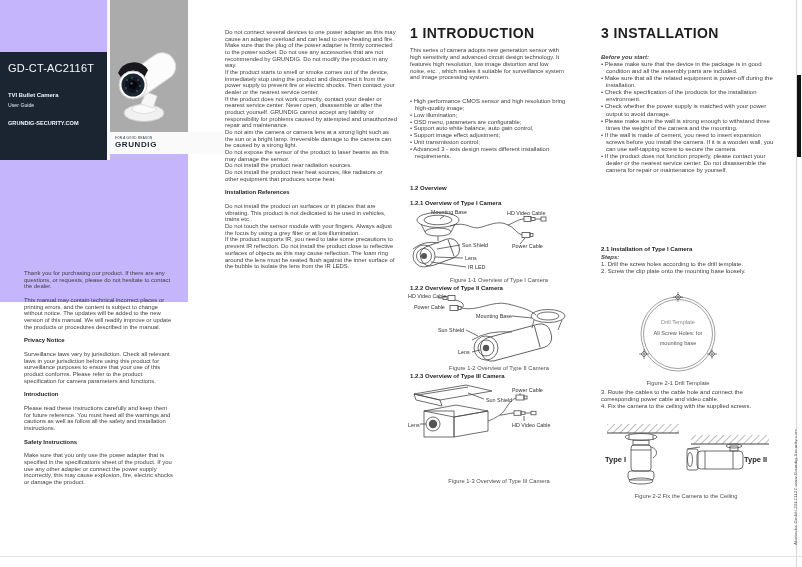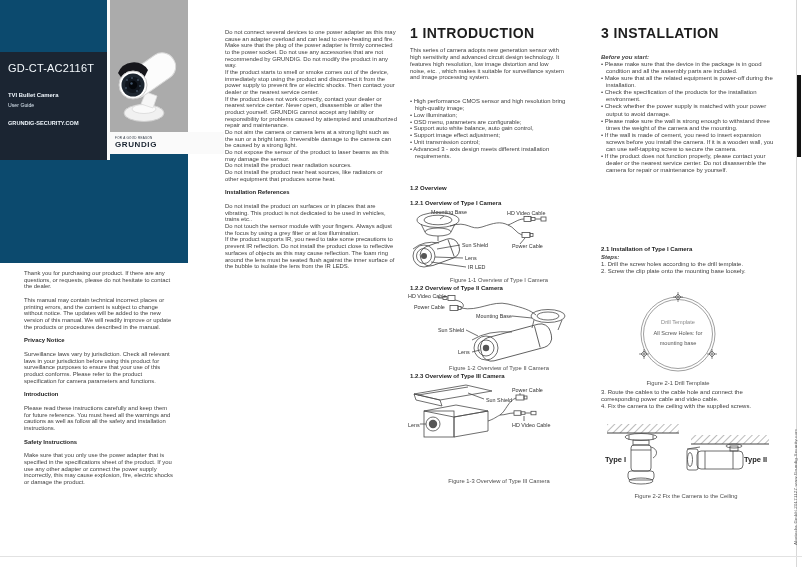--- a/index.html
+++ b/index.html
@@ -1,19 +1,19 @@
 <!DOCTYPE html>
 <html><head>
 <meta charset="utf-8">
 <style>
   html,body{margin:0;padding:0;background:#fff;}
   .page{position:relative;width:802px;height:567px;background:#ffffff;overflow:hidden;
         font-family:"Liberation Sans","DejaVu Sans",sans-serif;color:#3e3e3e;}
   
-  .cover{position:absolute;left:0;top:0;width:188px;height:263px;background:#0c4a6e;}
+  .cover{position:absolute;left:0;top:0;width:188px;height:302px;background:#c4b5fd;}
   .cover-navy{position:absolute;left:0;top:52px;width:107px;height:108px;background:#1b2532;color:#eef5fb;}
   .cover-model{position:absolute;left:8px;top:10px;font-size:11px;letter-spacing:.2px;color:#f4f9fd;}
   .cover-product{position:absolute;left:8px;top:40px;font-size:5.9px;font-weight:bold;color:#eef5fb;}
   .cover-doc{position:absolute;left:8px;top:50px;font-size:5.2px;color:#d9e5ef;}
   .cover-site{position:absolute;left:8px;top:68px;font-size:5.6px;font-weight:bold;color:#eef5fb;}
   .cover-gap{position:absolute;left:107px;top:0;width:3px;height:160px;background:#fbfbfb;}
   .cover-photo{position:absolute;left:110px;top:0;width:78px;height:132px;background:#ababab;}
   .cover-logo{position:absolute;left:107px;top:132px;width:81px;height:22px;background:#fafafa;padding-left:36px;}
   .logo-tagline{position:absolute;left:8px;top:4px;font-size:3px;color:#1b2532;letter-spacing:.3px;}
   .logo-brand{position:absolute;left:8px;top:8px;font-size:8px;font-weight:bold;color:#1b2532;letter-spacing:.6px;}

